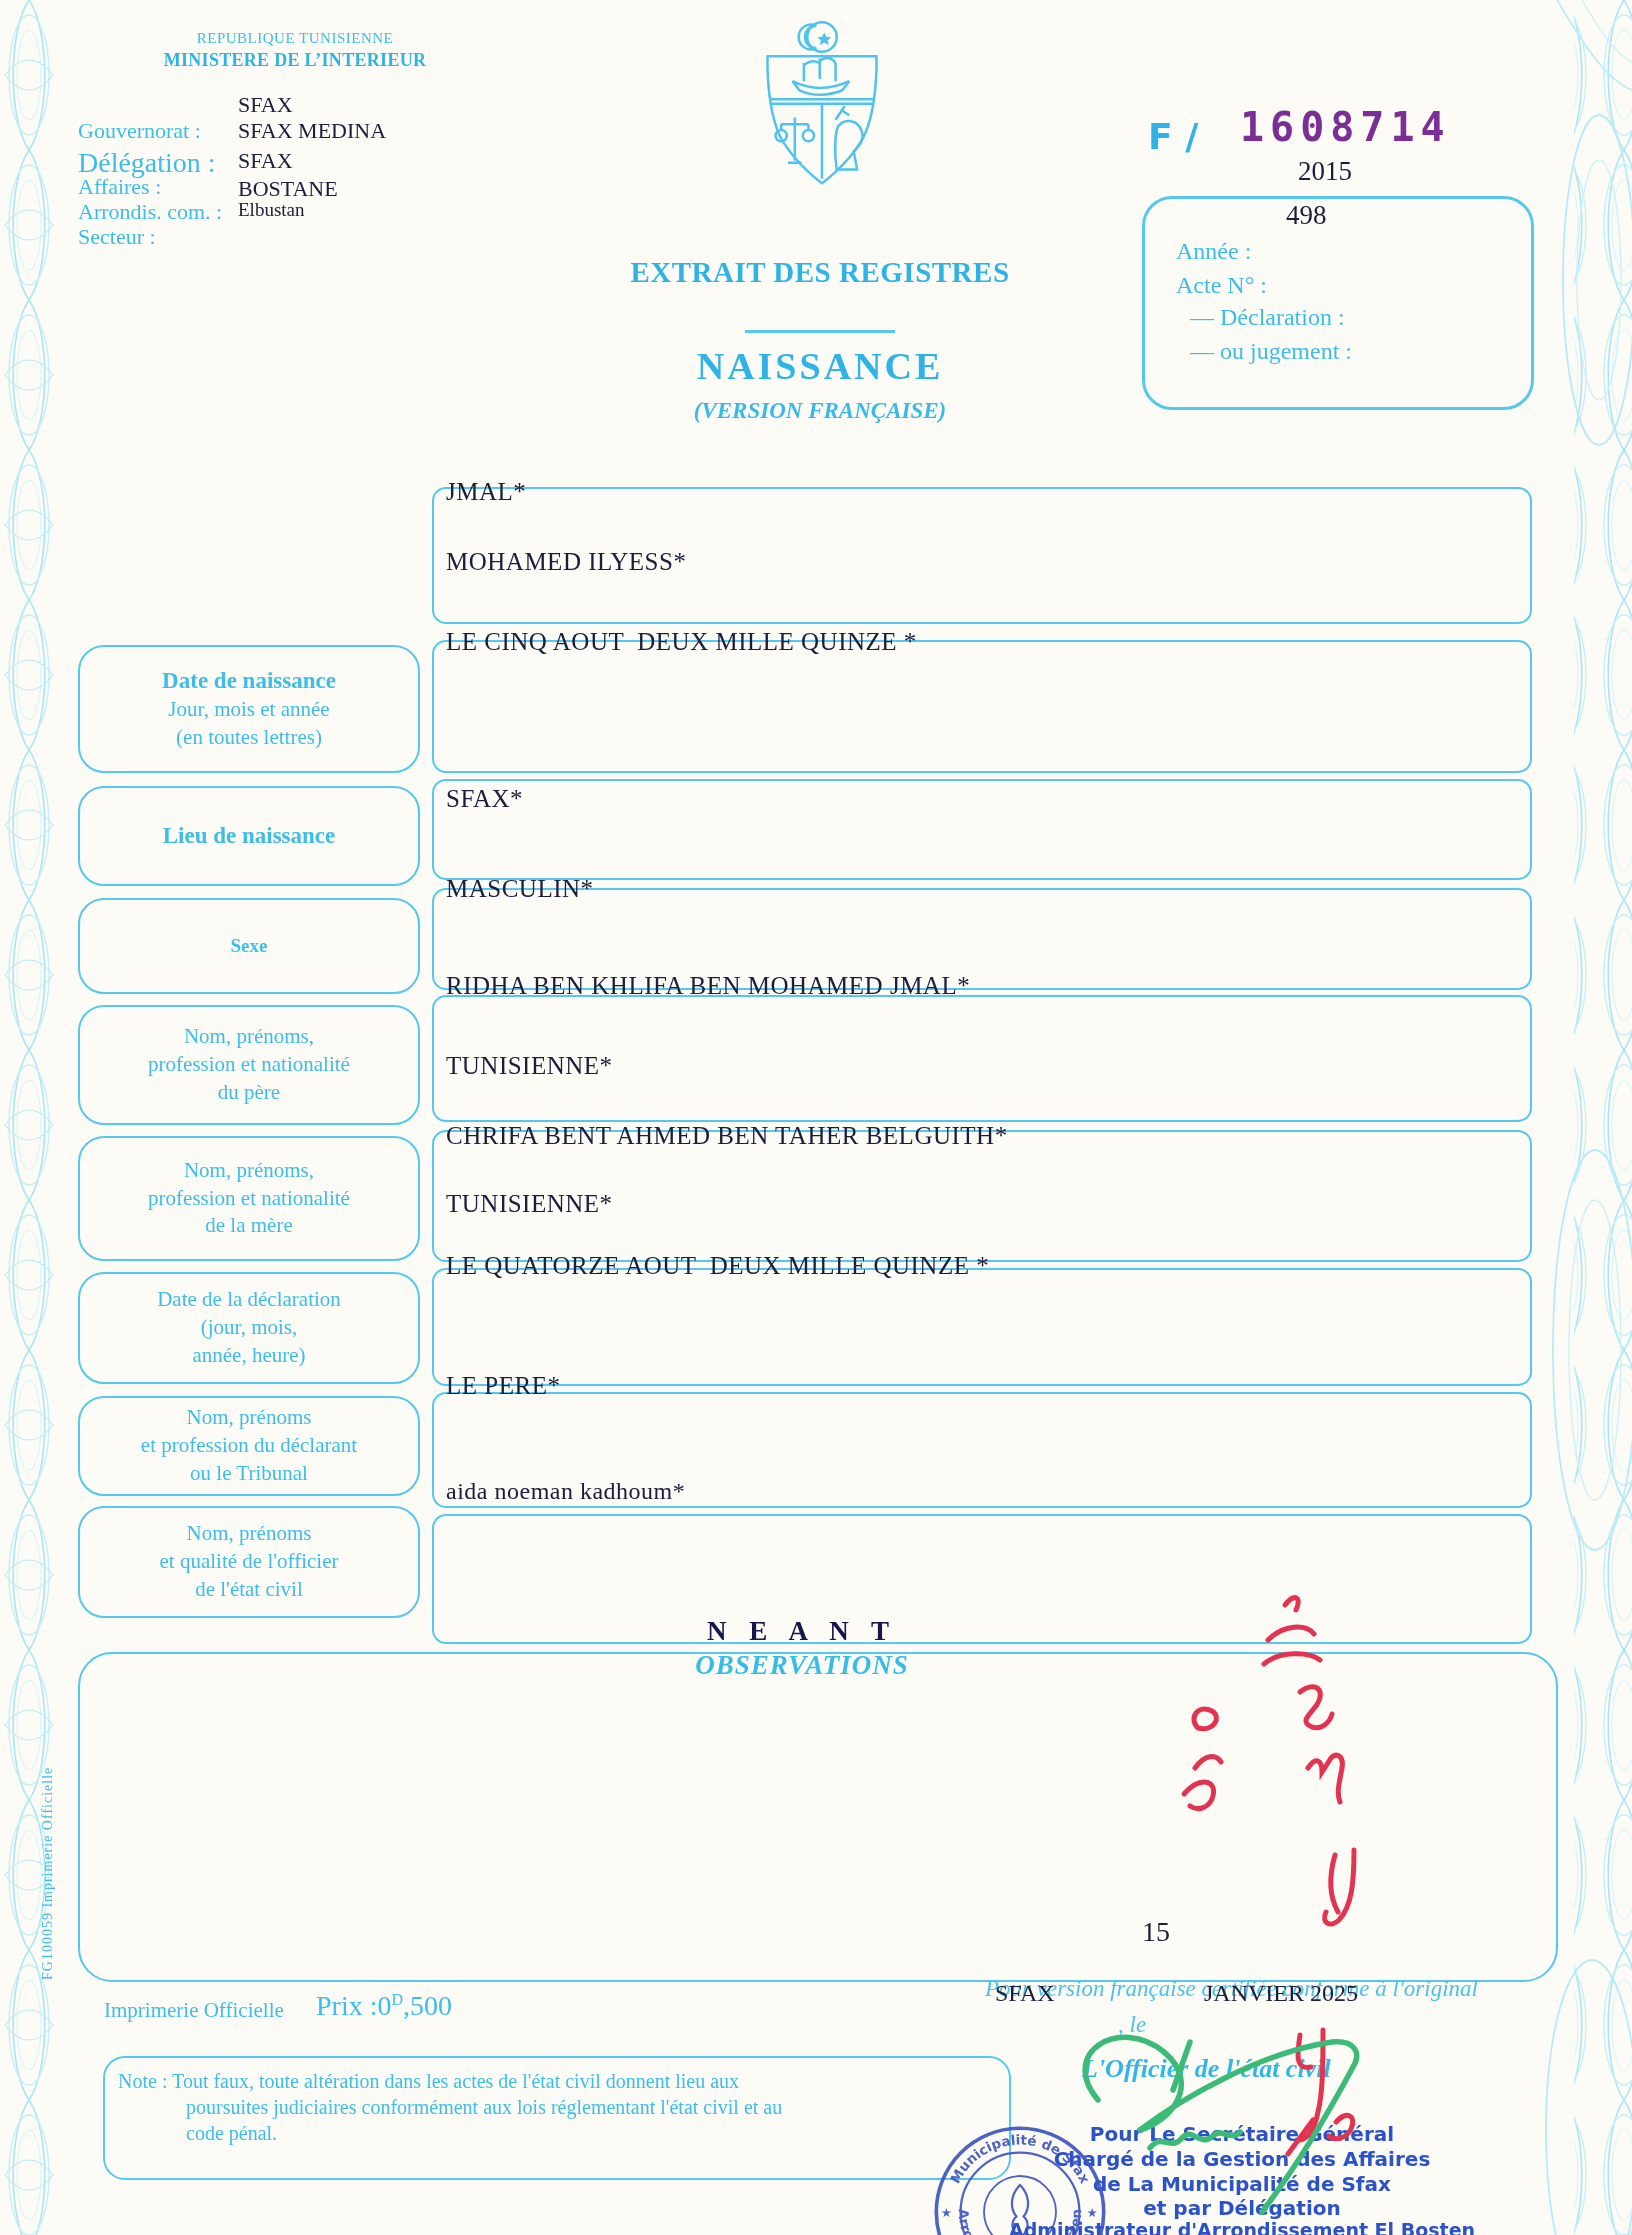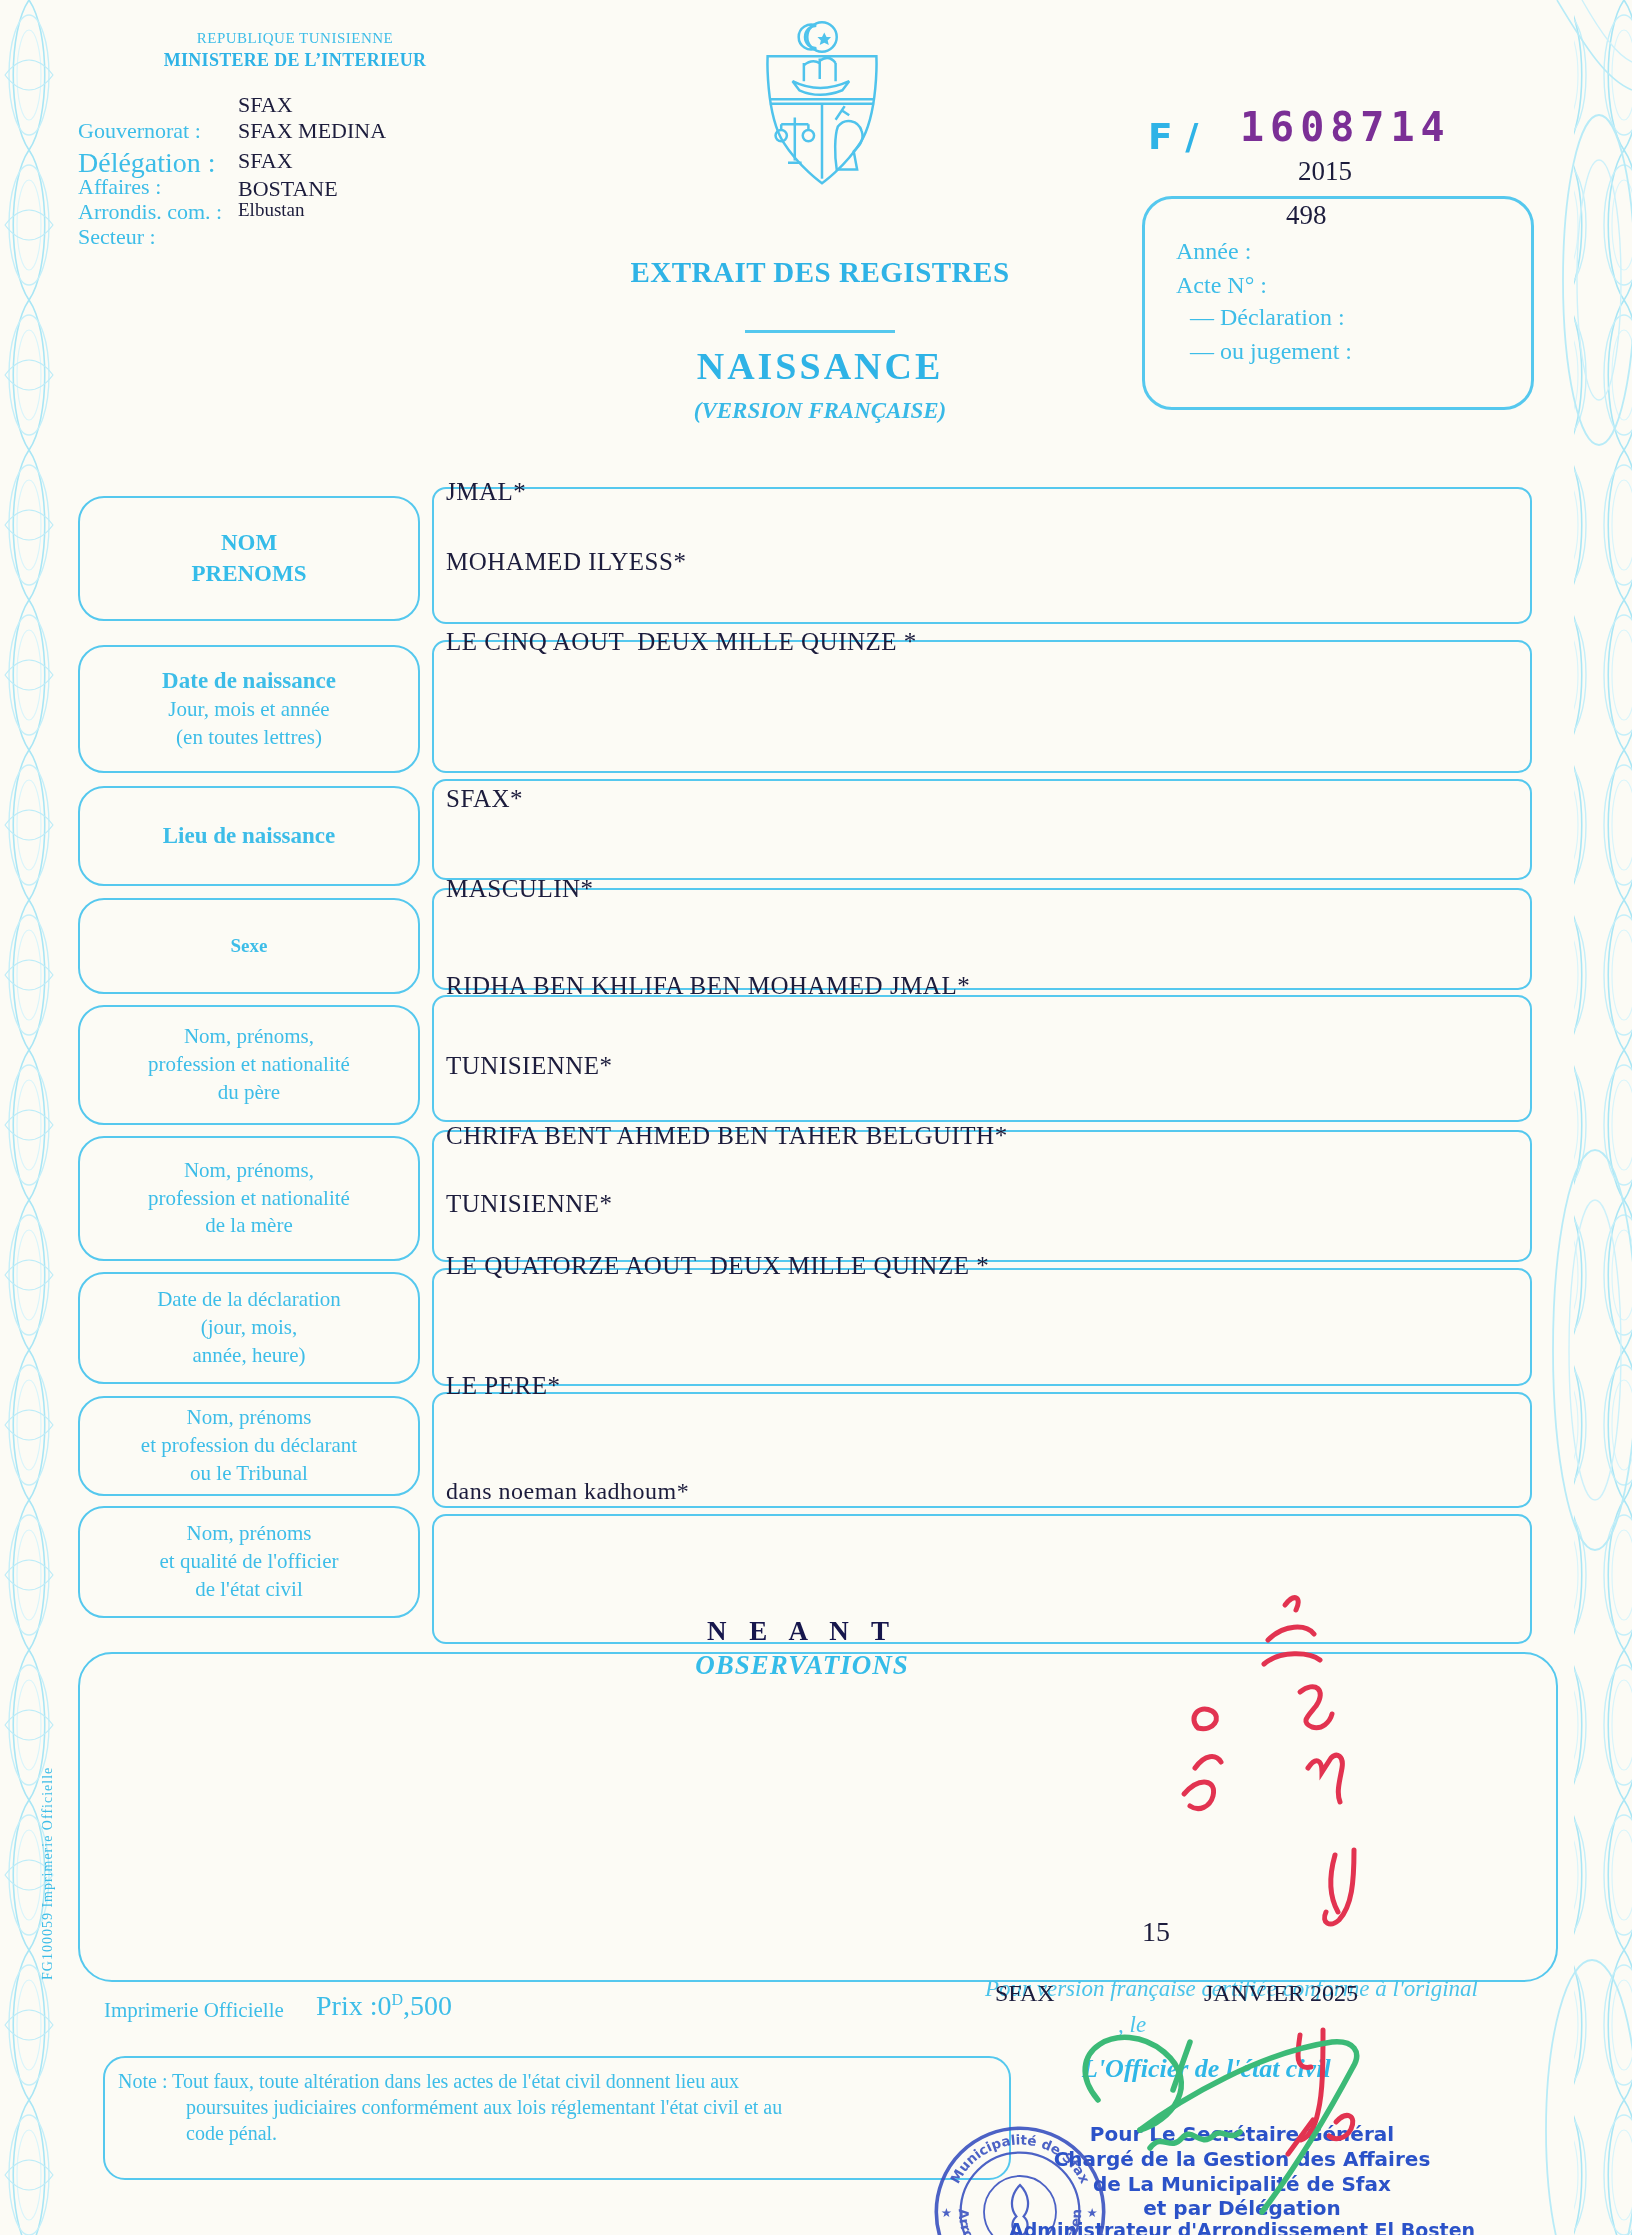--- a/index.html
+++ b/index.html
@@ -104,24 +104,20 @@
   <div class="abs sans" style="left:1148px;top:116px;font-size:36px;font-weight:bold;color:#2fb3e6;">F /</div>
   <div class="abs mono" style="left:1240px;top:104px;font-size:40px;font-weight:bold;letter-spacing:6px;color:#7b2f96;">1608714</div>
   <div class="abs dark" style="left:1298px;top:156px;font-size:27px;">2015</div>
   <div class="abs dark" style="left:1286px;top:200px;font-size:27px;">498</div>
   <div class="refbox" style="left:1142px;top:196px;width:392px;height:214px;"></div>
   <div class="abs cy" style="left:1176px;top:238px;font-size:24px;">Année :</div>
   <div class="abs cy" style="left:1176px;top:272px;font-size:24px;">Acte N° :</div>
   <div class="abs cy" style="left:1190px;top:304px;font-size:24px;">— Déclaration :</div>
   <div class="abs cy" style="left:1190px;top:338px;font-size:24px;">— ou jugement :</div>
 
-  <div class="labelbox" style="left:78px;top:496px;width:342px;height:125px;font-weight:bold;font-size:23px;color:#35bce9;">
-    <span class="lblline">NOM</span>
-    <span class="lblline">PRENOMS</span>
-  </div>
   <div class="valbox" style="left:432px;top:487px;width:1100px;height:137px;"></div>
   <div class="val" style="left:446px;top:478px;">JMAL*</div>
   <div class="val" style="left:446px;top:548px;">MOHAMED ILYESS*</div>
 
   <div class="labelbox" style="left:78px;top:645px;width:342px;height:128px;">
     <span class="lblline" style="font-weight:bold;font-size:23px;">Date de naissance</span>
     <span class="lblline">Jour, mois et année</span>
     <span class="lblline">(en toutes lettres)</span>
   </div>
   <div class="valbox" style="left:432px;top:640px;width:1100px;height:133px;"></div>
@@ -165,21 +161,21 @@
   <div class="valbox" style="left:432px;top:1268px;width:1100px;height:118px;"></div>
   <div class="val" style="left:446px;top:1252px;">LE QUATORZE AOUT  DEUX MILLE QUINZE *</div>
 
   <div class="labelbox" style="left:78px;top:1396px;width:342px;height:100px;">
     <span class="lblline">Nom, prénoms</span>
     <span class="lblline">et profession du déclarant</span>
     <span class="lblline">ou le Tribunal</span>
   </div>
   <div class="valbox" style="left:432px;top:1392px;width:1100px;height:116px;"></div>
   <div class="val" style="left:446px;top:1372px;">LE PERE*</div>
-  <div class="val" style="left:446px;top:1478px;font-size:24px;">dans noeman kadhoum*</div>
+  <div class="val" style="left:446px;top:1478px;font-size:24px;">aida noeman kadhoum*</div>
 
   <div class="labelbox" style="left:78px;top:1506px;width:342px;height:112px;">
     <span class="lblline">Nom, prénoms</span>
     <span class="lblline">et qualité de l'officier</span>
     <span class="lblline">de l'état civil</span>
   </div>
   <div class="valbox" style="left:432px;top:1514px;width:1100px;height:130px;"></div>
 
   <div class="abs" style="left:432px;top:1616px;width:740px;text-align:center;font-size:27px;font-weight:bold;letter-spacing:8px;color:#16164c;">N E A N T</div>
   <div class="obsbox" style="left:78px;top:1652px;width:1480px;height:330px;"></div>

